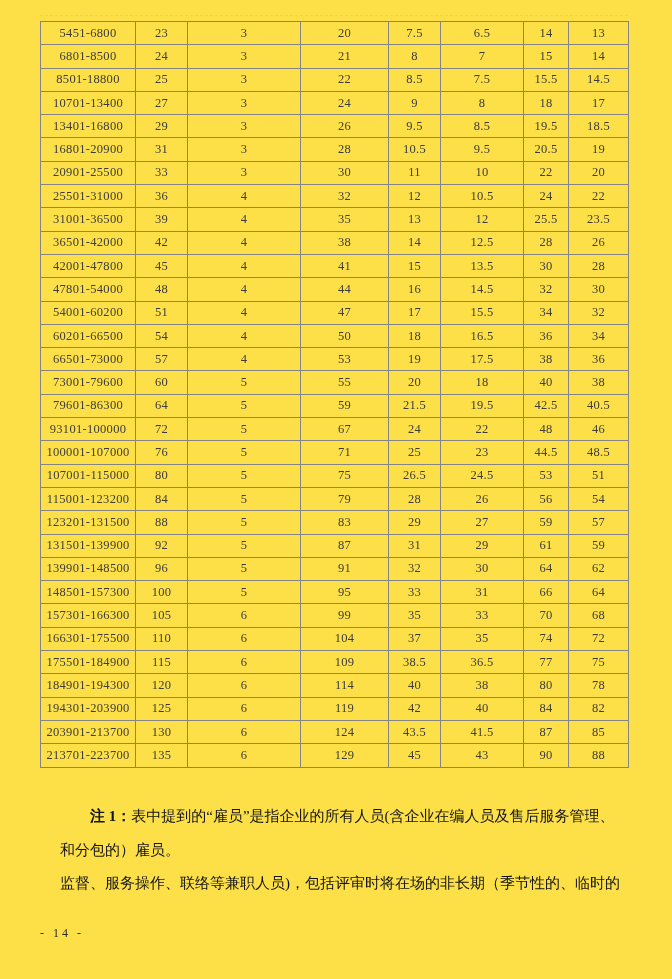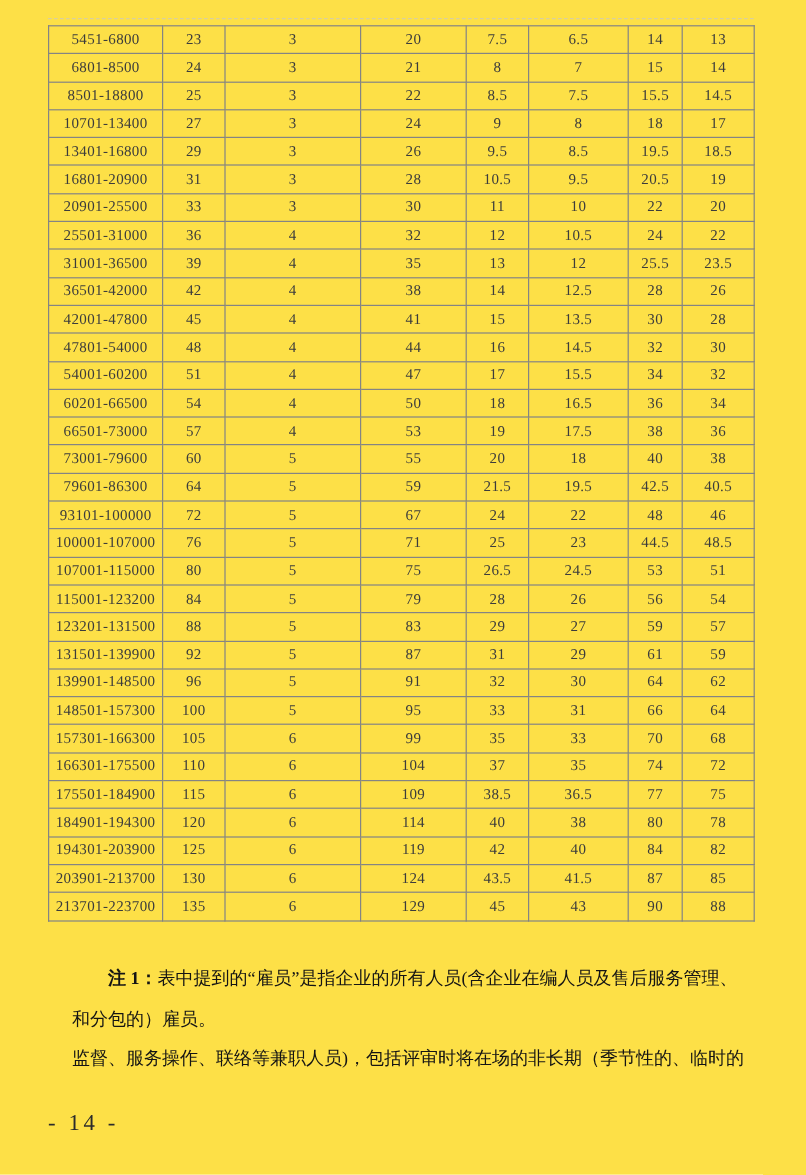--- a/index.html
+++ b/index.html
@@ -58,21 +58,21 @@
   .note .line-first {
     text-indent: 2em;
   }
   .note .note-label {
     font-weight: 700;
   }
   .page-number {
     position: absolute;
     left: 40px;
     top: 926px;
-    font-size: 19px;
+    font-size: 12px;
     color: #2b2b2b;
     letter-spacing: 3px;
     font-family: "Liberation Serif", "DejaVu Serif", serif;
   }
 </style>
 </head>
 <body>
 
 <div class="page">
 

